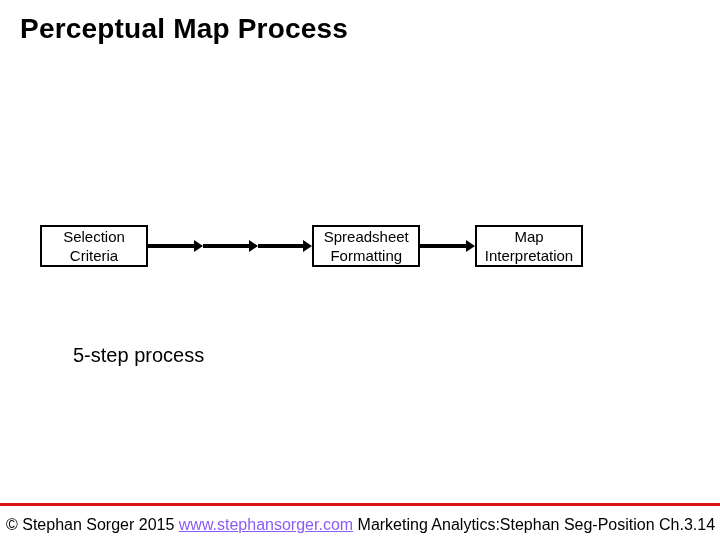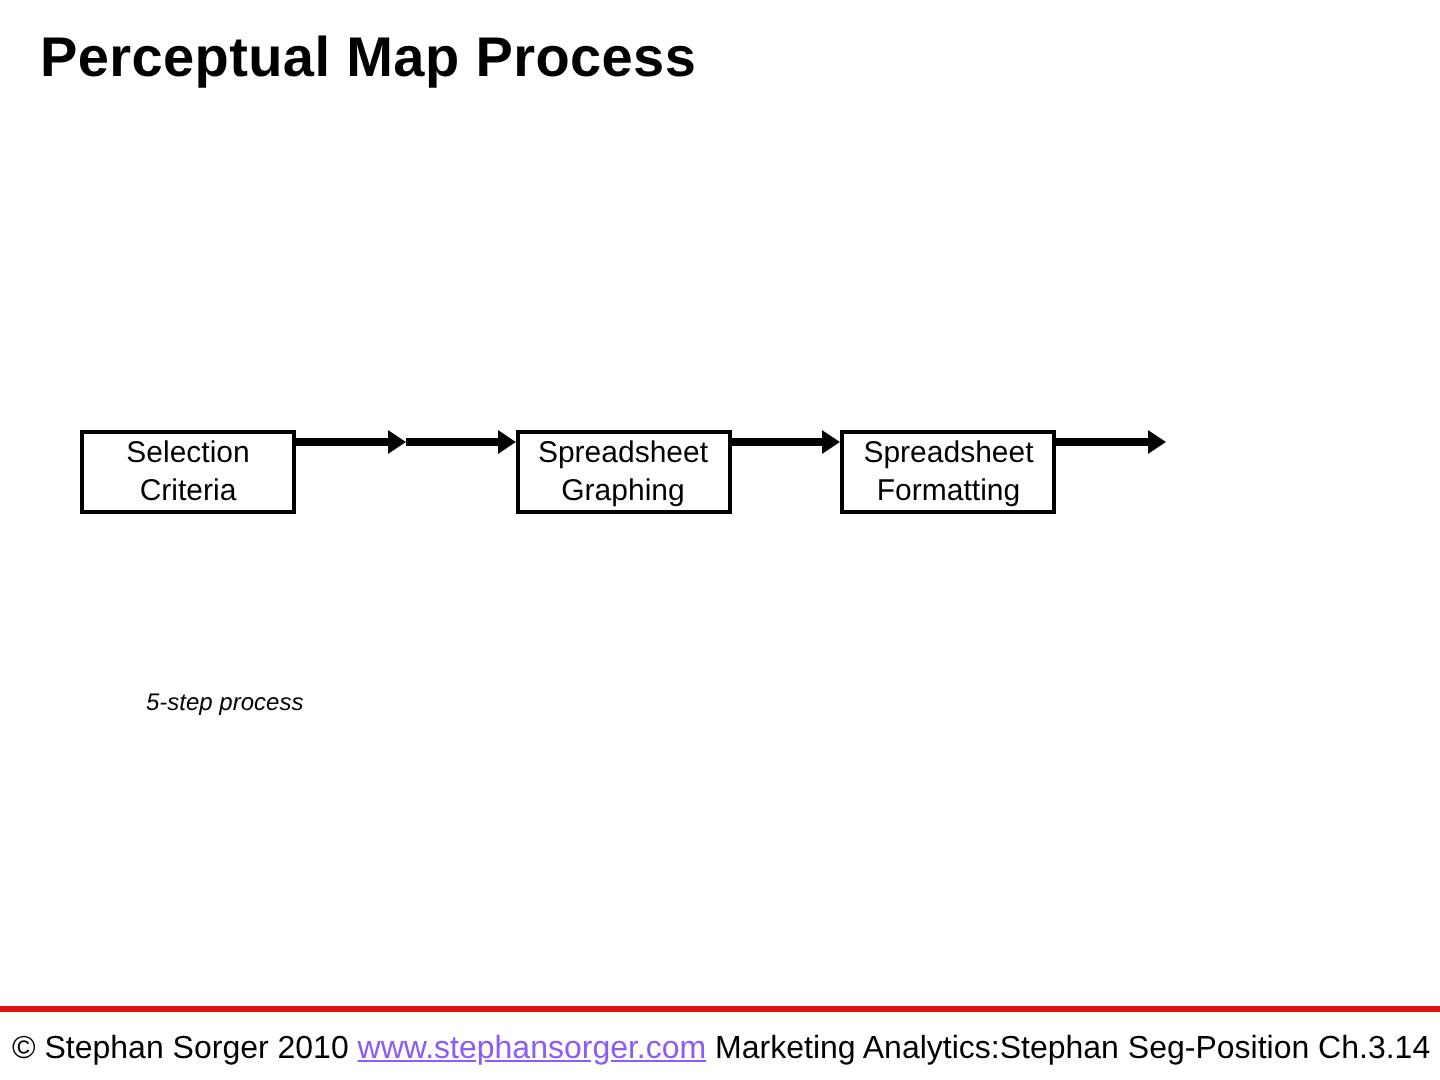--- a/index.html
+++ b/index.html
@@ -26,21 +26,21 @@
     letter-spacing: 0.2px;
     white-space: nowrap;
   }
   .process-row {
     position: absolute;
     left: 40px;
     top: 215px;
     width: 543px;
     height: 61px;
     display: flex;
-    align-items: flex-start;
+    align-items: center;
   }
   .step {
     flex: 0 0 108px;
     box-sizing: border-box;
     border: 2px solid #000000;
     background: #ffffff;
     display: flex;
     align-items: center;
     justify-content: center;
     text-align: center;
@@ -62,23 +62,22 @@
     width: 0;
     height: 0;
     border-left: 9px solid #000000;
     border-top: 6px solid transparent;
     border-bottom: 6px solid transparent;
   }
   .note {
     position: absolute;
     left: 73px;
     top: 344px;
-    font-size: 12px;
+    font-size: 20px;
     white-space: nowrap;
-    font-style: italic;
   }
   .red-rule {
     position: absolute;
     left: 0;
     top: 503px;
     width: 720px;
     height: 3px;
     background: #dd1212;
   }
   .footer {
@@ -112,40 +111,40 @@
       <div class="arrow-shaft"></div>
       <div class="arrow-head"></div>
     </div>
 
 
     <div class="arrow">
       <div class="arrow-shaft"></div>
       <div class="arrow-head"></div>
     </div>
 
-    <div class="step">
-      <span>Spreadsheet Graphing</span>
-    </div>
 
     <div class="arrow">
       <div class="arrow-shaft"></div>
       <div class="arrow-head"></div>
     </div>
 
     <div class="step">
       <span>Spreadsheet Formatting</span>
     </div>
 
     <div class="arrow">
       <div class="arrow-shaft"></div>
       <div class="arrow-head"></div>
     </div>
 
+    <div class="step">
+      <span>Map Interpretation</span>
+    </div>
 
   </div>
 
   <div class="note">5-step process</div>
 
   <div class="red-rule"></div>
 
-  <div class="footer"><span>© Stephan Sorger 2010 </span><a class="footer-link">www.stephansorger.com</a><span> Marketing Analytics:Stephan Seg-Position Ch.3.14</span></div>
+  <div class="footer"><span>© Stephan Sorger 2015 </span><a class="footer-link">www.stephansorger.com</a><span> Marketing Analytics:Stephan Seg-Position Ch.3.14</span></div>
 
 </div>
 
 </body></html>

